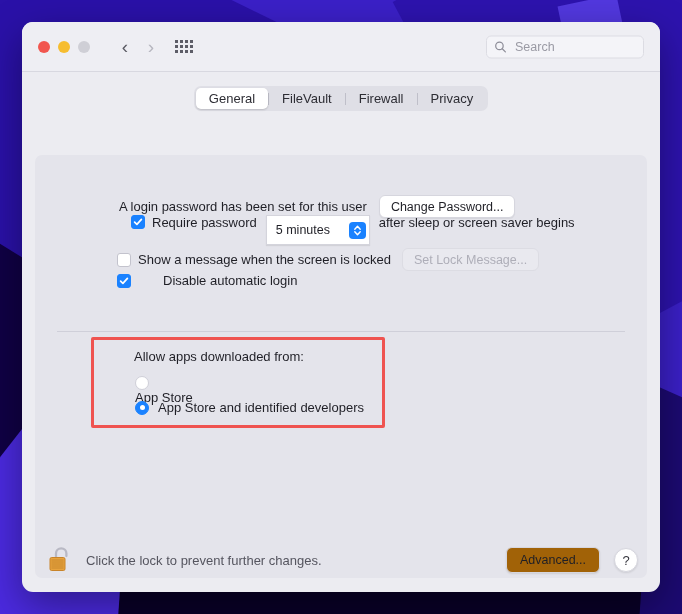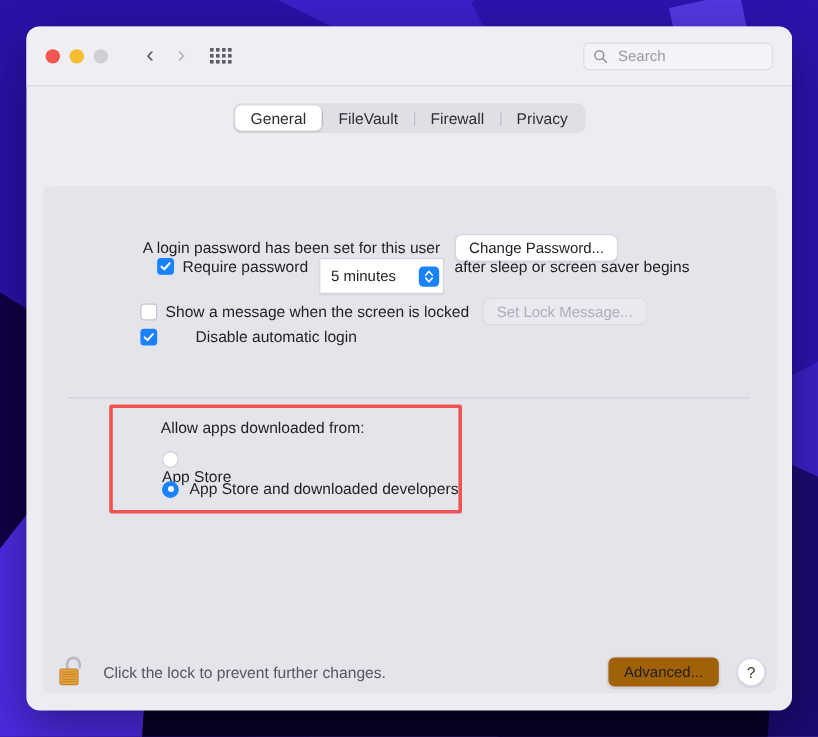--- a/index.html
+++ b/index.html
@@ -439,21 +439,21 @@
 
       <div id="allow-label" class="txt">Allow apps downloaded from:</div>
 
       <div id="radio1">
         <span class="rb off"></span>
         <span class="txt">App Store</span>
       </div>
 
       <div id="radio2">
         <span class="rb on"></span>
-        <span class="txt">App Store and downloaded developers</span>
+        <span class="txt">App Store and identified developers</span>
       </div>
     </div>
 
     <div id="footer">
       <div id="lock-area">
         <svg id="lock-icon" viewBox="0 0 26 30">
           <path d="M8 13 V8.5 A5.2 5.2 0 0 1 18.4 8.5 V11" fill="none" stroke="#b9b9c4" stroke-width="2.3" stroke-linecap="round"></path>
           <rect x="2" y="12.5" width="15" height="13" rx="1.6" fill="#e8a33d"></rect>
           <rect x="2" y="12.5" width="15" height="13" rx="1.6" fill="none" stroke="#c8842a" stroke-width="1"></rect>
           <g stroke="#c5862e" stroke-width="0.9">

